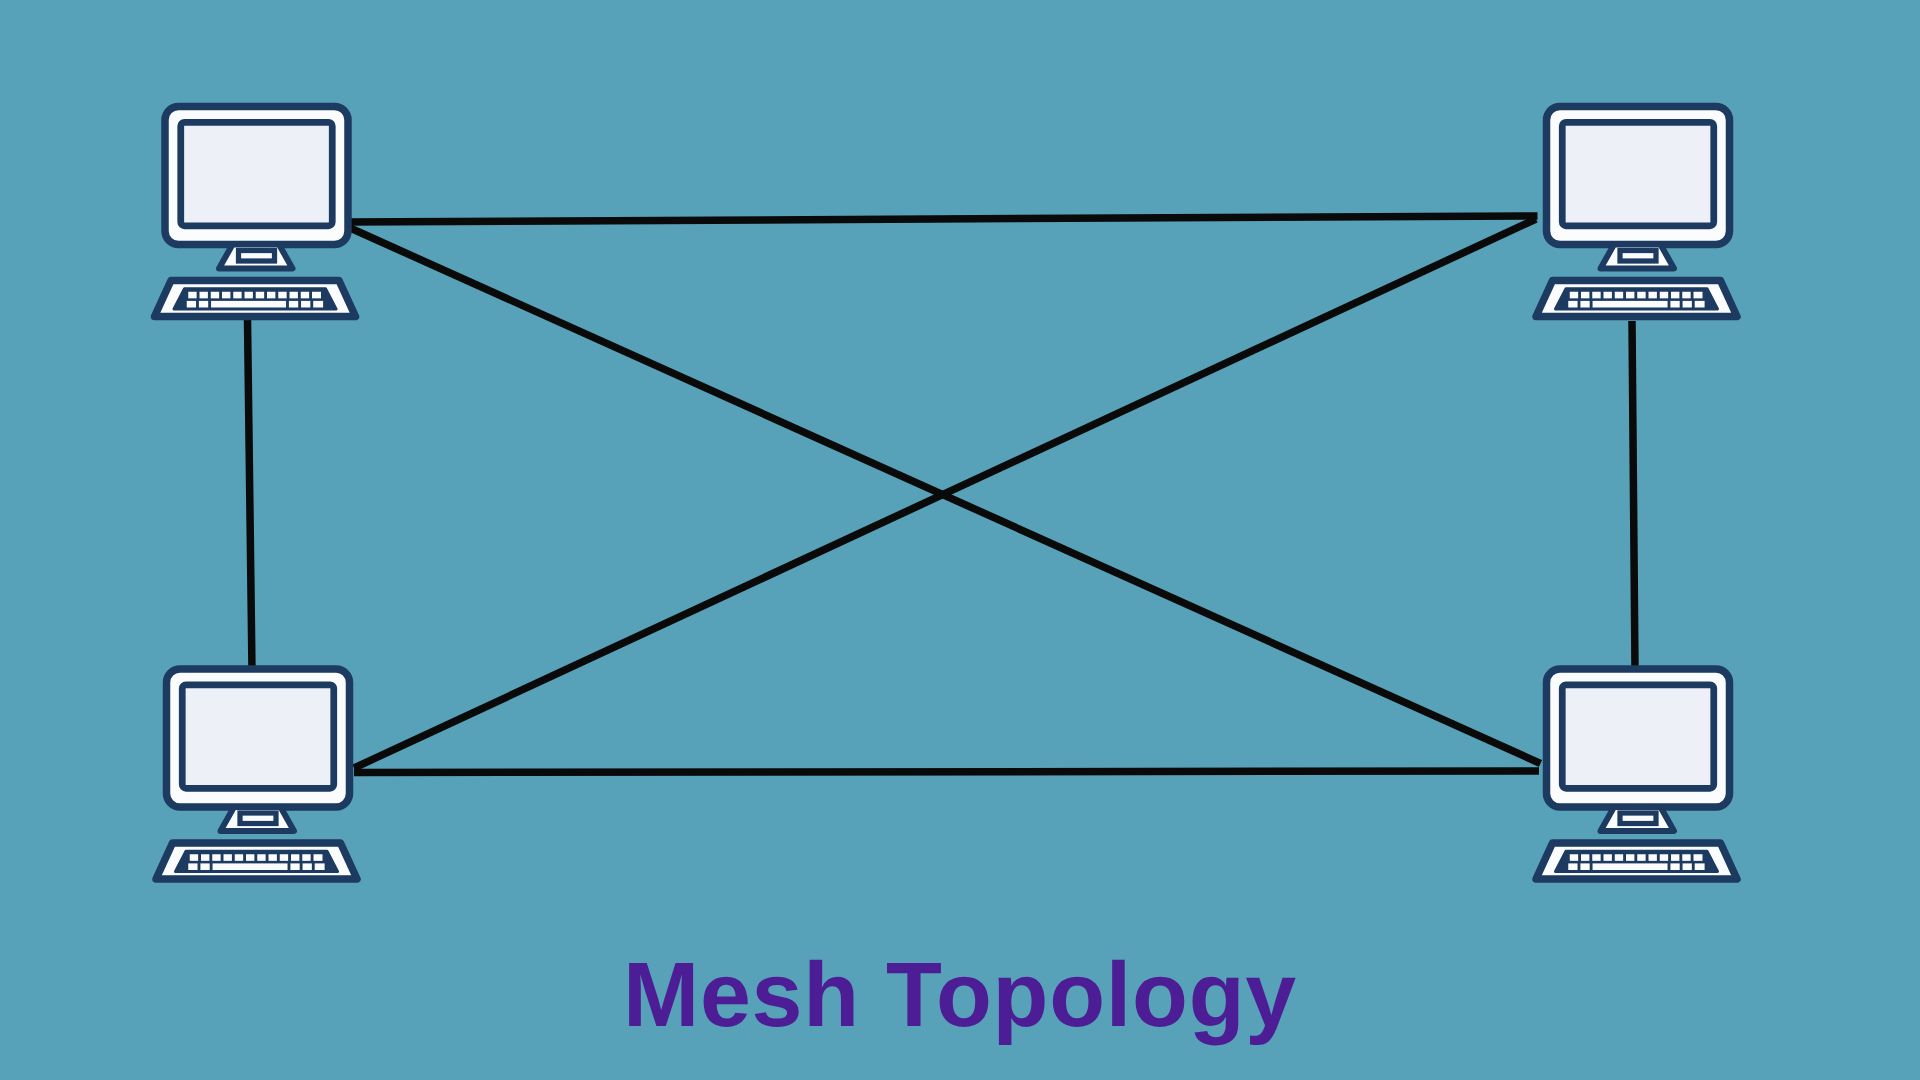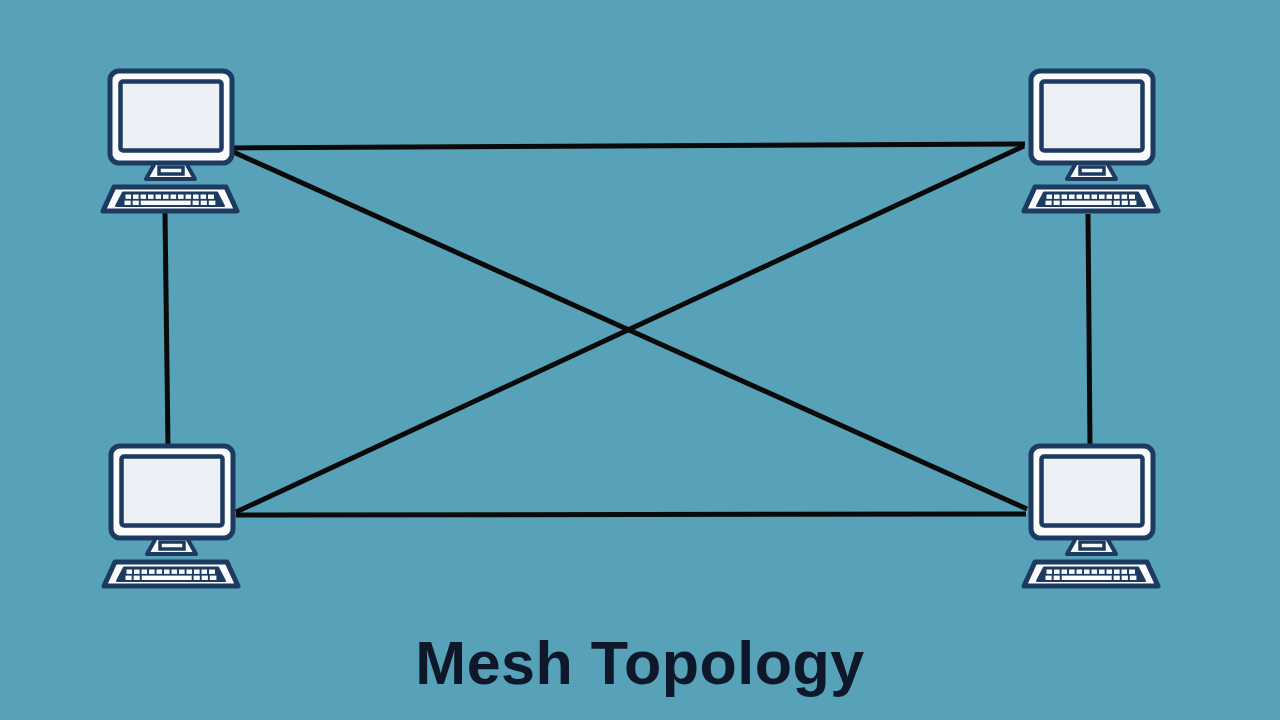--- a/index.html
+++ b/index.html
@@ -106,15 +106,15 @@
     <svg>
         <use href="#pc-symbol"></use>
       </svg>
   </div>
   <div class="node" style="left: 1021px; top: 443px;">
     <svg>
         <use href="#pc-symbol"></use>
       </svg>
   </div>
 
-  <div class="diagram-title" style="color: #0f172a;">Mesh Topology</div>
+  <div class="diagram-title" style="color: #4c1d95;">Mesh Topology</div>
 
 </div>
 
 </body></html>

